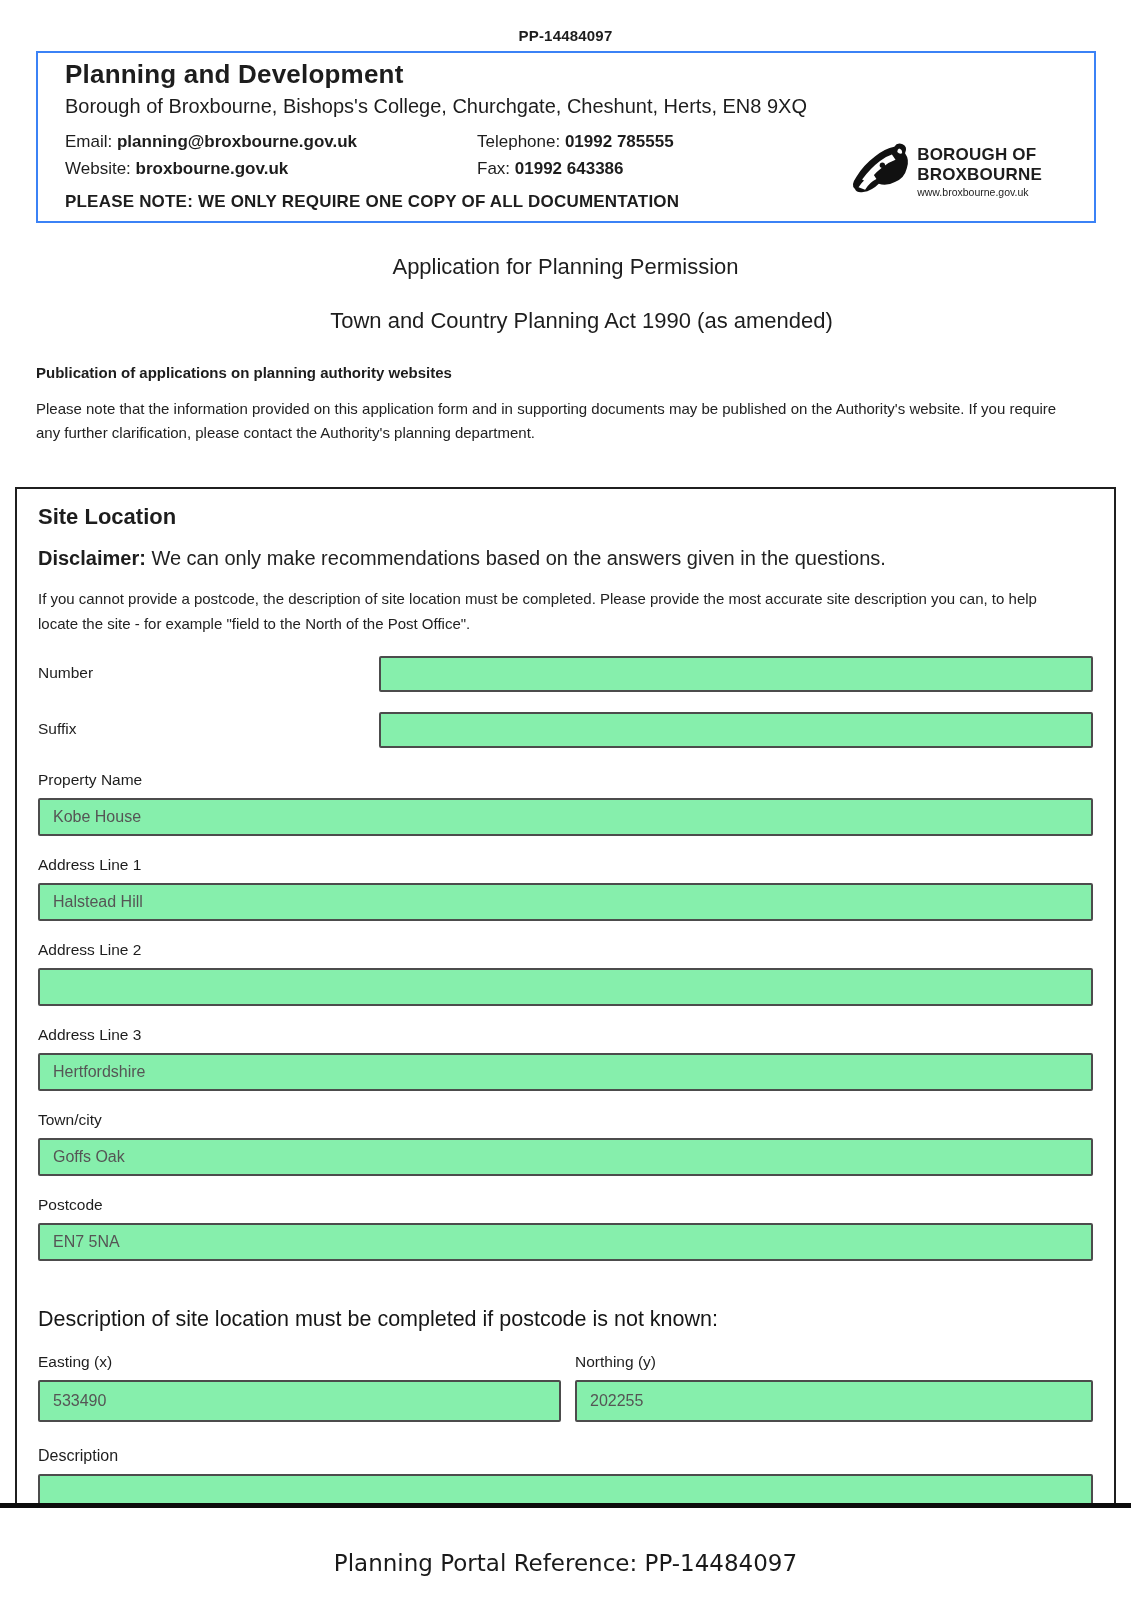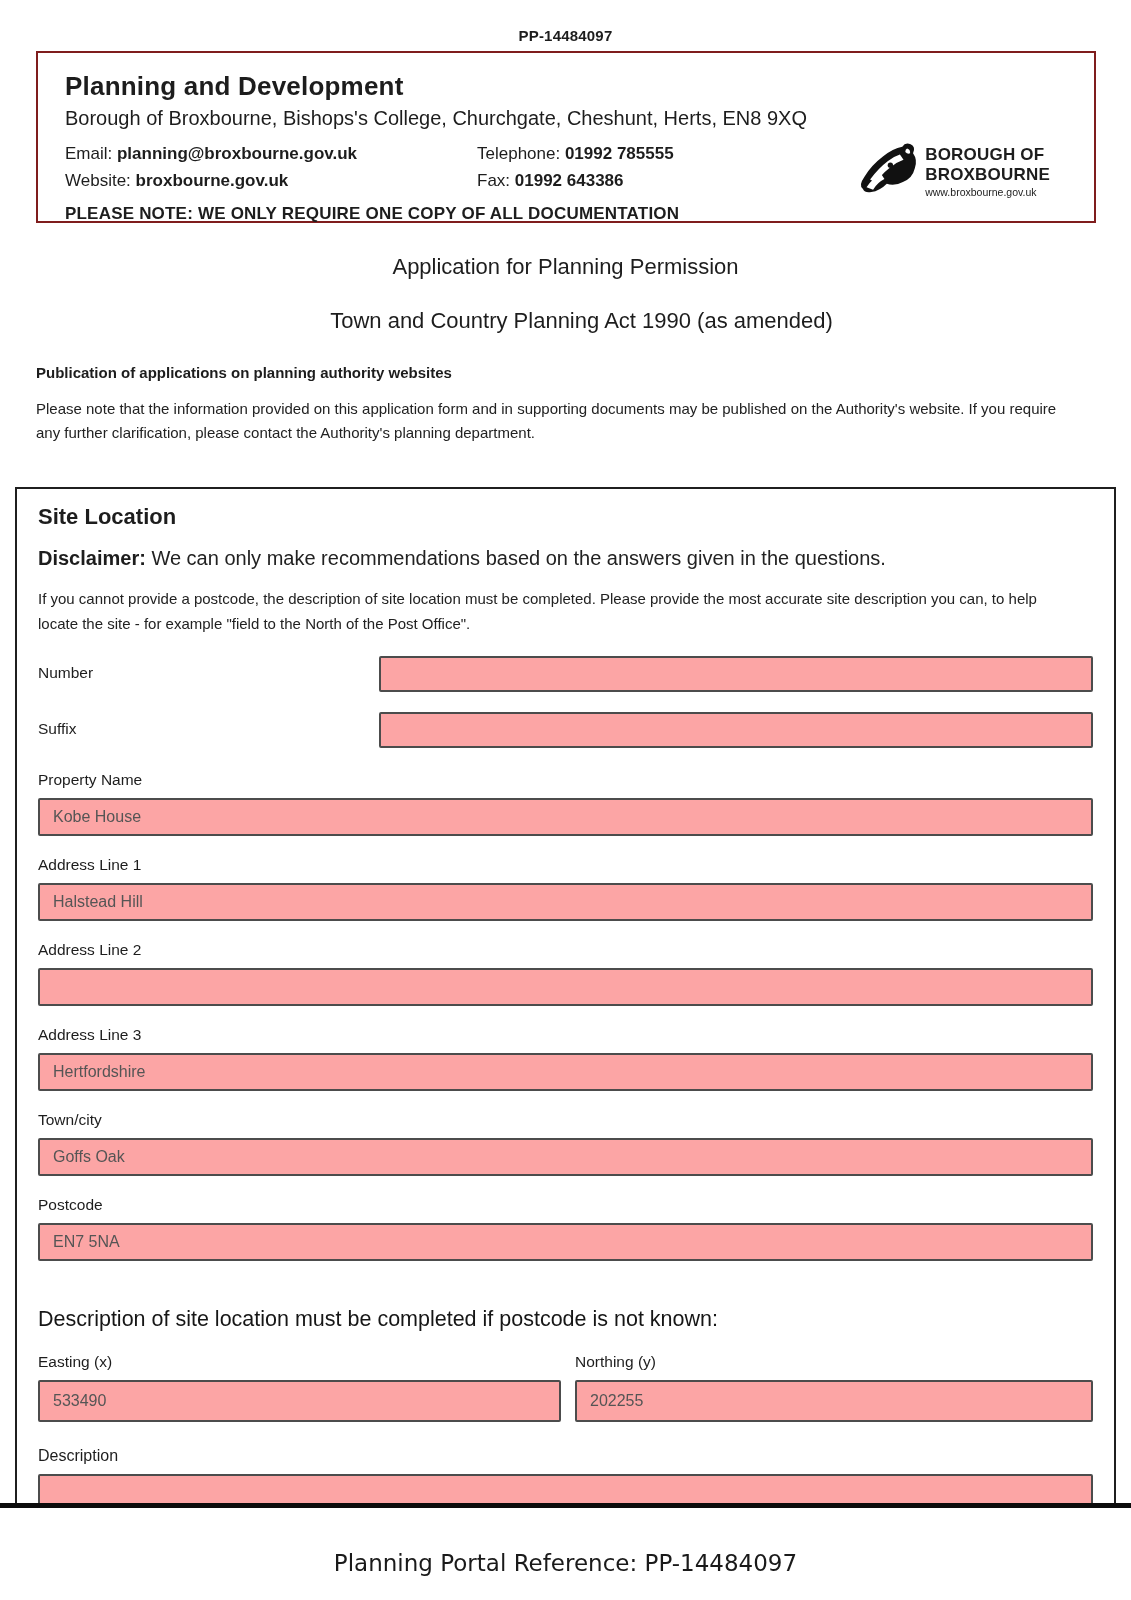--- a/index.html
+++ b/index.html
@@ -12,39 +12,39 @@
     overflow: hidden;
   }
   .pp-ref {
     padding-top: 27px;
     text-align: center;
     font-size: 15px; font-weight: bold; letter-spacing: .2px;
   }
   
   .header-box {
     margin: 7px 35px 0 36px;
-    border: 2px solid #7f1d1d;
-    padding: 12px 20px 12px 27px;
+    border: 2px solid #3b82f6;
+    padding: 0 20px 12px 27px;
     position: relative;
     height: 172px;
   }
   .dept-title { font-size: 26px; font-weight: bold; margin-top: 6px; letter-spacing: .2px; }
   .dept-address { font-size: 20px; margin-top: 5px; }
   .contact-grid {
     margin-top: 11px;
     display: grid;
     grid-template-columns: 412px auto;
     column-gap: 0; row-gap: 2px;
     font-size: 17px; line-height: 25px;
     width: 760px;
   }
   .contact-grid b { font-weight: bold; }
   .header-note { margin-top: 11px; font-size: 17px; font-weight: bold; letter-spacing: .2px; }
   .logo {
-    position: absolute; right: 44px; top: 88px;
+    position: absolute; right: 52px; top: 88px;
     display: flex; align-items: flex-start; gap: 6px;
   }
   .logo-text { padding-top: 4px; }
   .logo-line { font-size: 17px; font-weight: bold; line-height: 20px; letter-spacing: .2px; }
   .logo-url { font-size: 10.5px; margin-top: 1px; color: #222; }
   
   .main-title { margin-top: 31px; text-align: center; font-size: 22px; }
   .act-title  { margin-top: 28px; text-align: center; font-size: 22px; padding-left: 32px; }
   .pub-heading { margin: 30px 36px 0 36px; font-size: 15px; font-weight: bold; }
   .pub-body { margin: 16px 50px 0 36px; font-size: 15px; line-height: 24px; color: #222; }
@@ -58,21 +58,21 @@
     background: #fff;
   }
   .section-title { margin-top: 15px; font-size: 22px; font-weight: bold; }
   .disclaimer { margin-top: 17px; font-size: 20px; color: #222; }
   .disclaimer b { font-weight: bold; color: #1d1d1d; }
   .section-intro { margin-top: 16px; font-size: 15px; line-height: 25px; color: #222; max-width: 1030px; }
   .field-row { display: flex; align-items: flex-start; margin-top: 20px; }
   .field-row .side-label { width: 341px; font-size: 15.5px; padding-top: 8px; color: #1d1d1d; }
   input.text-input {
     border: 2px solid #4c4c4c; border-radius: 2px;
-    background: #fca5a5;
+    background: #86efac;
     font-family: "Liberation Sans", sans-serif;
     font-size: 16px; color: #555;
     padding: 0 13px;
     outline: none;
     display: block;
   }
   .field-row input.text-input { flex: 1; height: 36px; }
   .field-block { margin-top: 20px; }
   .field-block .top-label { font-size: 15.5px; color: #1d1d1d; }
   .field-block input.text-input { width: 100%; height: 38px; margin-top: 9px; }

